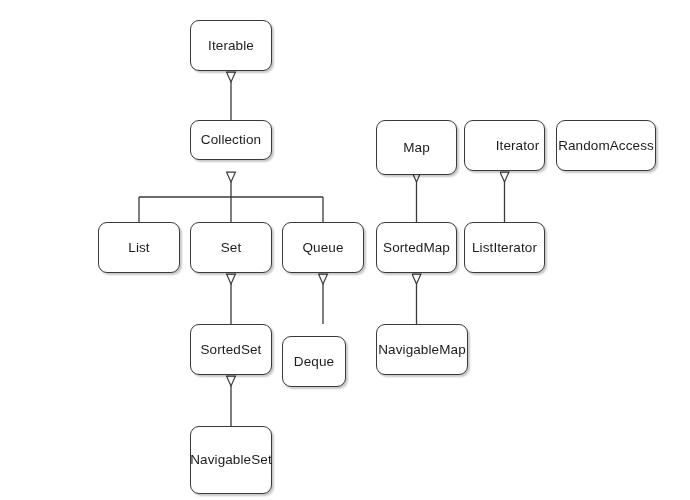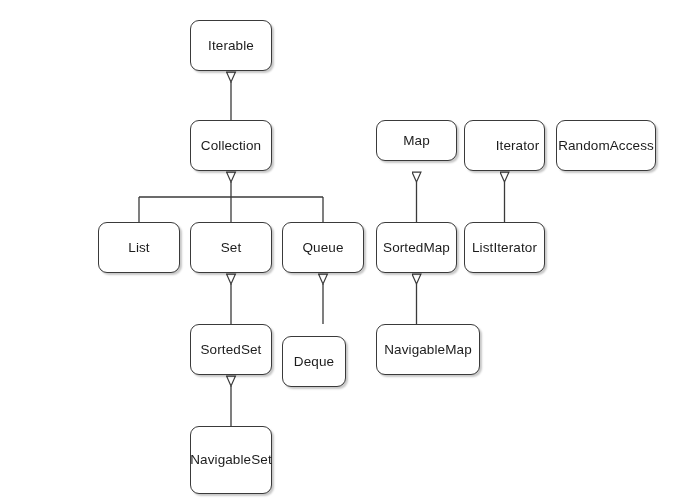--- a/index.html
+++ b/index.html
@@ -77,24 +77,24 @@
         <path d="M 323 324 L 323 284" marker-end="url(#uml-arrow)"></path>
         <path d="M 416.5 324 L 416.5 284" marker-end="url(#uml-arrow)"></path>
         <path d="M 231 426 L 231 386" marker-end="url(#uml-arrow)"></path>
       </g>
   </svg>
 
   <div id="nodes">
       <div class="node" style="left: 190px; top: 20px; width: 82px; height: 51px;">
         <span class="node-label">Iterable</span>
       </div>
-      <div class="node" style="left: 190px; top: 120px; width: 82px; height: 51px;">
+      <div class="node" style="left: 190px; top: 120px; width: 82px; height: 40px;">
         <span class="node-label">Collection</span>
       </div>
-      <div class="node" style="left: 376px; top: 120px; width: 81px; height: 41px;">
+      <div class="node" style="left: 376px; top: 120px; width: 81px; height: 55px;">
         <span class="node-label">Map</span>
       </div>
       <div class="node" style="left: 464px; top: 120px; width: 81px; height: 51px; padding-left: 26px;">
         <span class="node-label">Iterator</span>
       </div>
       <div class="node" style="left: 556px; top: 120px; width: 100px; height: 51px;">
         <span class="node-label">RandomAccess</span>
       </div>
       <div class="node" style="left: 98px; top: 222px; width: 82px; height: 51px;">
         <span class="node-label">List</span>
@@ -110,21 +110,21 @@
       </div>
       <div class="node" style="left: 464px; top: 222px; width: 81px; height: 51px;">
         <span class="node-label">ListIterator</span>
       </div>
       <div class="node" style="left: 190px; top: 324px; width: 82px; height: 51px;">
         <span class="node-label">SortedSet</span>
       </div>
       <div class="node" style="left: 282px; top: 336px; width: 64px; height: 51px;">
         <span class="node-label">Deque</span>
       </div>
-      <div class="node" style="left: 376px; top: 324px; width: 104px; height: 51px;">
+      <div class="node" style="left: 376px; top: 324px; width: 92px; height: 51px;">
         <span class="node-label">NavigableMap</span>
       </div>
       <div class="node" style="left: 190px; top: 426px; width: 82px; height: 68px;">
         <span class="node-label">NavigableSet</span>
       </div>
     </div>
 
 </div>
 
 </body></html>

